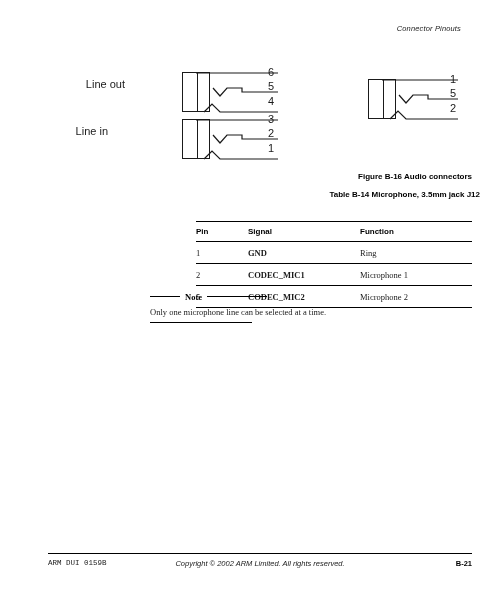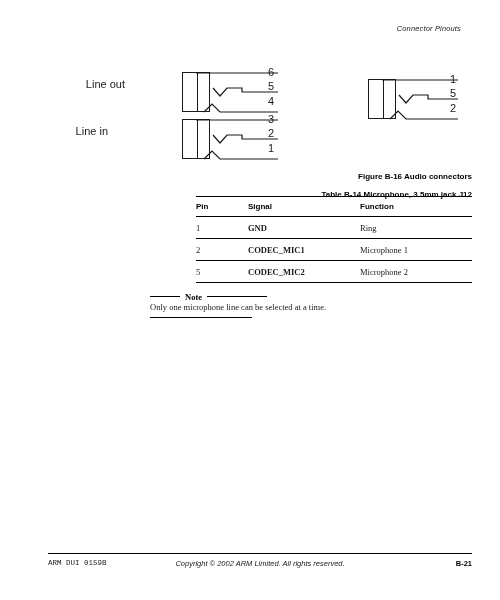--- a/index.html
+++ b/index.html
@@ -97,33 +97,33 @@
     width: 472px;
     text-align: right;
     font-family: "Liberation Sans", sans-serif;
     font-weight: bold;
     font-size: 8px;
     color: #000000;
   }
   .table-caption {
     position: absolute;
     top: 190px;
-    left: 0;
+    left: 8px;
     width: 472px;
     text-align: right;
     font-family: "Liberation Sans", sans-serif;
     font-weight: bold;
     font-size: 8px;
     color: #000000;
   }
 
   
   .pin-table {
     position: absolute;
-    top: 196px;
+    top: 221px;
     left: 196px;
     width: 276px;
     border-collapse: collapse;
   }
   .pin-table th {
     font-family: "Liberation Sans", sans-serif;
     font-weight: bold;
     font-size: 8px;
     text-align: left;
     padding: 5px 0 5px 0;
@@ -174,20 +174,21 @@
     border-top: 1.3px solid #000000;
   }
   .note-word {
     font-family: "Liberation Serif", serif;
     font-weight: bold;
     font-size: 8.5px;
     padding: 0 5px;
     color: #000000;
   }
   .note-text {
+    margin-top: 5px;
     font-family: "Liberation Serif", serif;
     font-size: 8.5px;
     color: #1a1a1a;
   }
   .note-rule-bottom {
     margin-top: 5px;
     width: 102px;
     height: 0;
     border-top: 1.3px solid #000000;
   }

